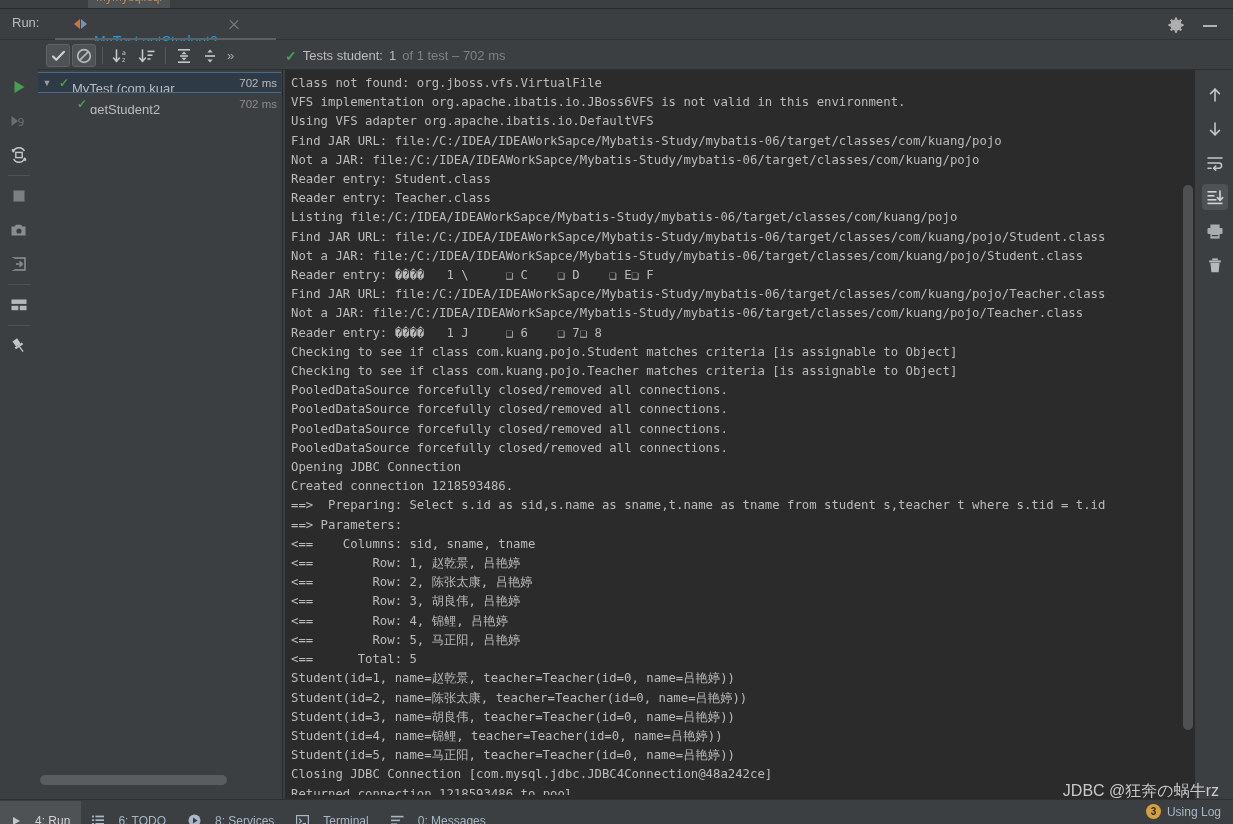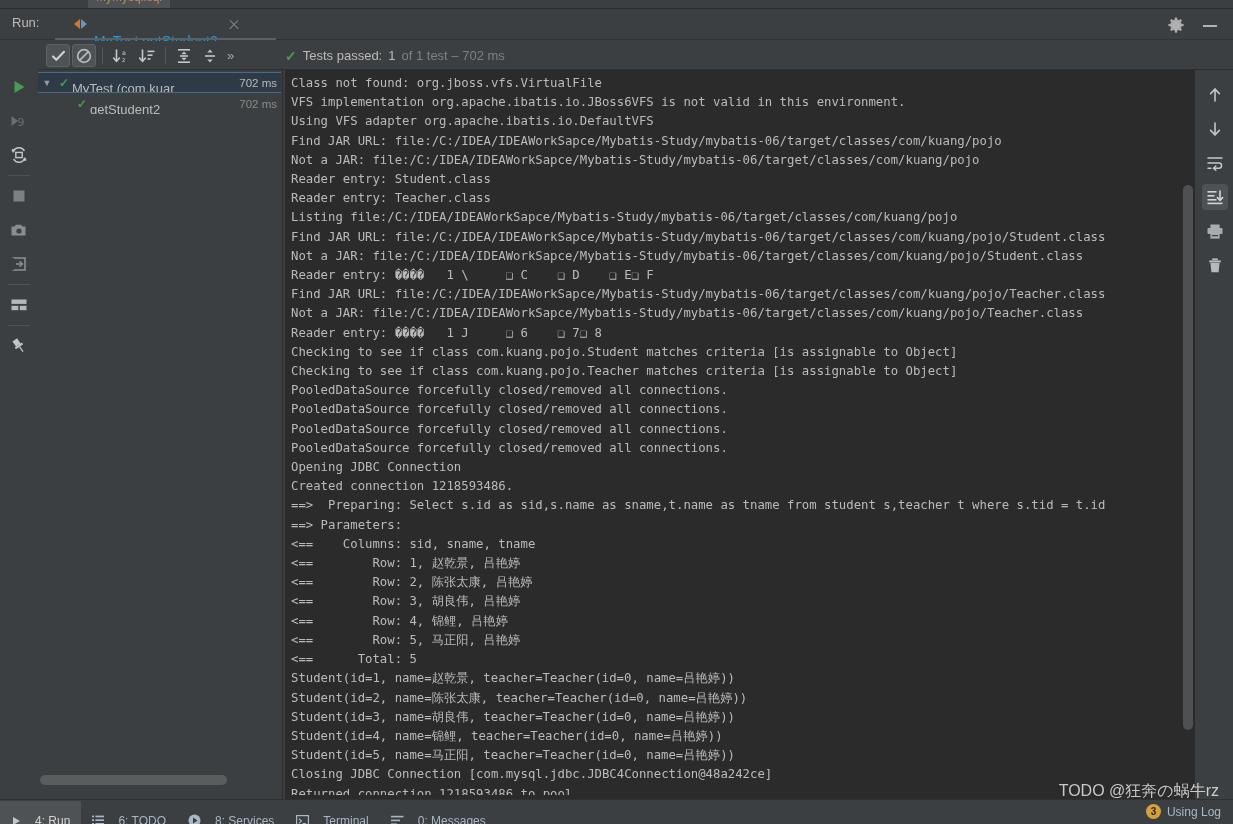--- a/index.html
+++ b/index.html
@@ -335,21 +335,21 @@
             <polygon points="9,1.4 6.4,4.6 11.6,4.6" stroke="none"></polygon>
             <polygon points="9,14.6 6.4,11.4 11.6,11.4" stroke="none"></polygon>
           </g>
         </svg>
       </div>
       <div class="tb-more">»</div>
     </div>
 
     <div class="status-line">
       <span class="ok">✓</span>
-      <span class="pass-label">Tests passed:</span>
+      <span class="pass-label">Tests student:</span>
       <span class="pass-count">1</span>
       <span class="pass-rest">of 1 test – 702 ms</span>
     </div>
   </div>
 
   <div class="main">
 
     <div class="left-rail">
       <div style="height:29px"></div>
       <div class="rail-btn">
@@ -505,21 +505,21 @@
       <div class="rail-btn">
         <svg width="18" height="17" viewBox="0 0 18 17">
           <rect x="6.2" y="1.4" width="5.6" height="1.8" fill="#b6b9bb"></rect>
           <rect x="3.2" y="3.4" width="11.6" height="2" fill="#b6b9bb"></rect>
           <path d="M4.4 5.8h9.2l-1 9.4H5.4z" fill="#b6b9bb"></path>
         </svg>
       </div>
     </div>
   </div>
 
-  <div class="watermark">TODO @狂奔の蜗牛rz</div>
+  <div class="watermark">JDBC @狂奔の蜗牛rz</div>
 
   <div class="statusbar">
     <div class="sb-item active">
       <span class="glyph">
         <svg width="10" height="10" viewBox="0 0 10 10">
             <polygon points="2,1 9,5 2,9" fill="#c4c7c9"></polygon>
           </svg>
       </span>
       <span><span class="num">4</span><span>: Run</span></span>
     </div>

